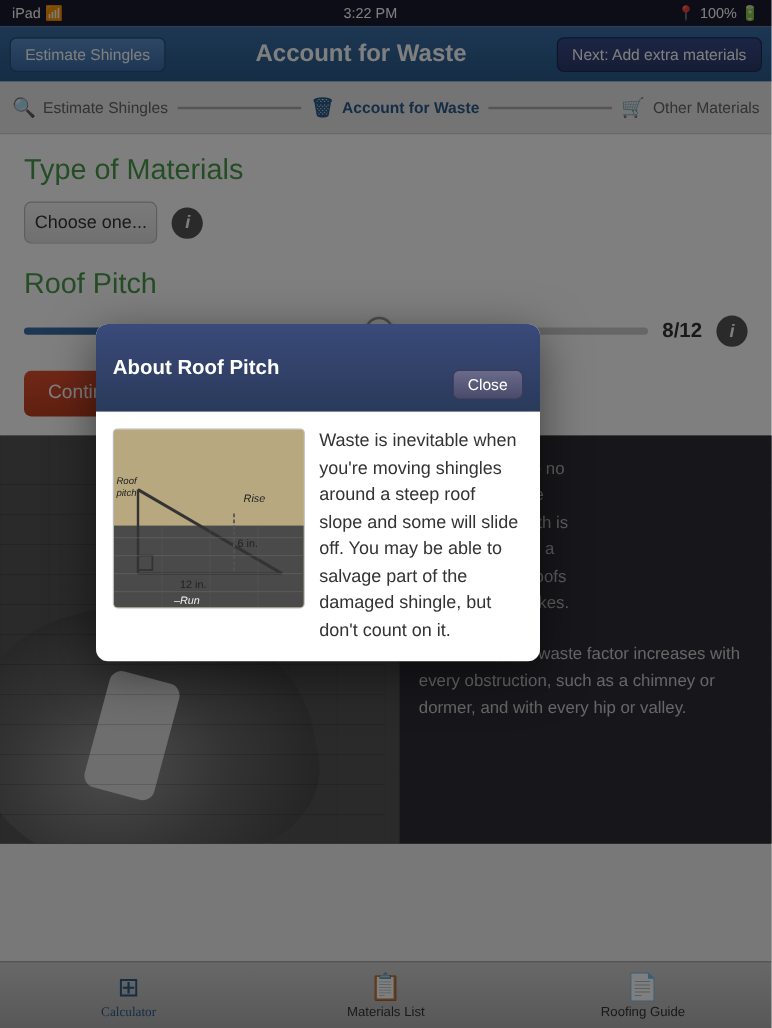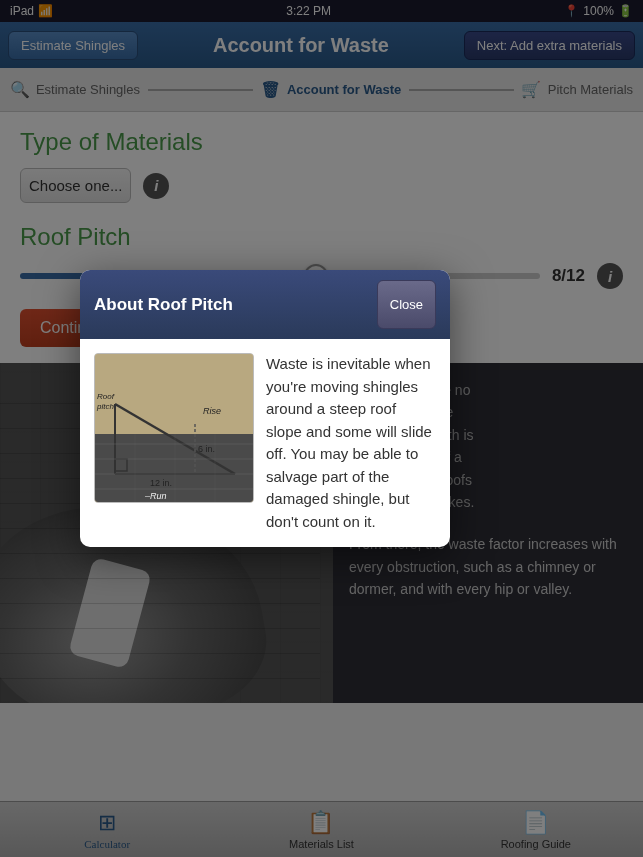--- a/index.html
+++ b/index.html
@@ -247,22 +247,23 @@
       color: white;
       font-size: 17px;
       font-weight: bold;
     }
     .modal-close-btn {
       background: linear-gradient(to bottom, #6a6a8a, #4a4a6a);
       border: 1px solid #3a3a5a;
       border-radius: 6px;
       color: white;
       font-size: 13px;
-      padding: 16px 12px;
-      cursor: pointer;
+      padding: 4px 12px;
+      cursor: pointer;
+      margin-top: 28px;
     }
     .modal-body {
       display: flex;
       gap: 12px;
       padding: 14px;
     }
     .modal-image {
       width: 160px;
       height: 150px;
       background: #d4c5a0;
@@ -332,21 +333,21 @@
     <span>Estimate Shingles</span>
   </div>
   <div class="progress-connector"></div>
   <div class="progress-step active">
     <span class="step-icon">🗑</span>
     <span>Account for Waste</span>
   </div>
   <div class="progress-connector"></div>
   <div class="progress-step">
     <span class="step-icon">🛒</span>
-    <span>Pitch Materials</span>
+    <span>Other Materials</span>
   </div>
 </div>
 
 <div class="main-content">
   <div class="section-title">Type of Materials</div>
   <div class="shingles-row">
     <button class="choose-btn">Choose one...</button>
     <div class="info-icon">i</div>
   </div>
 

